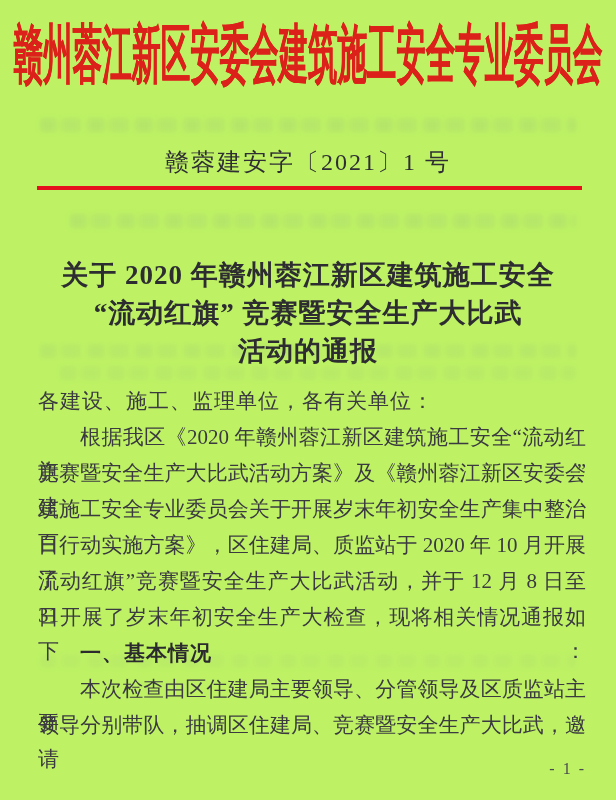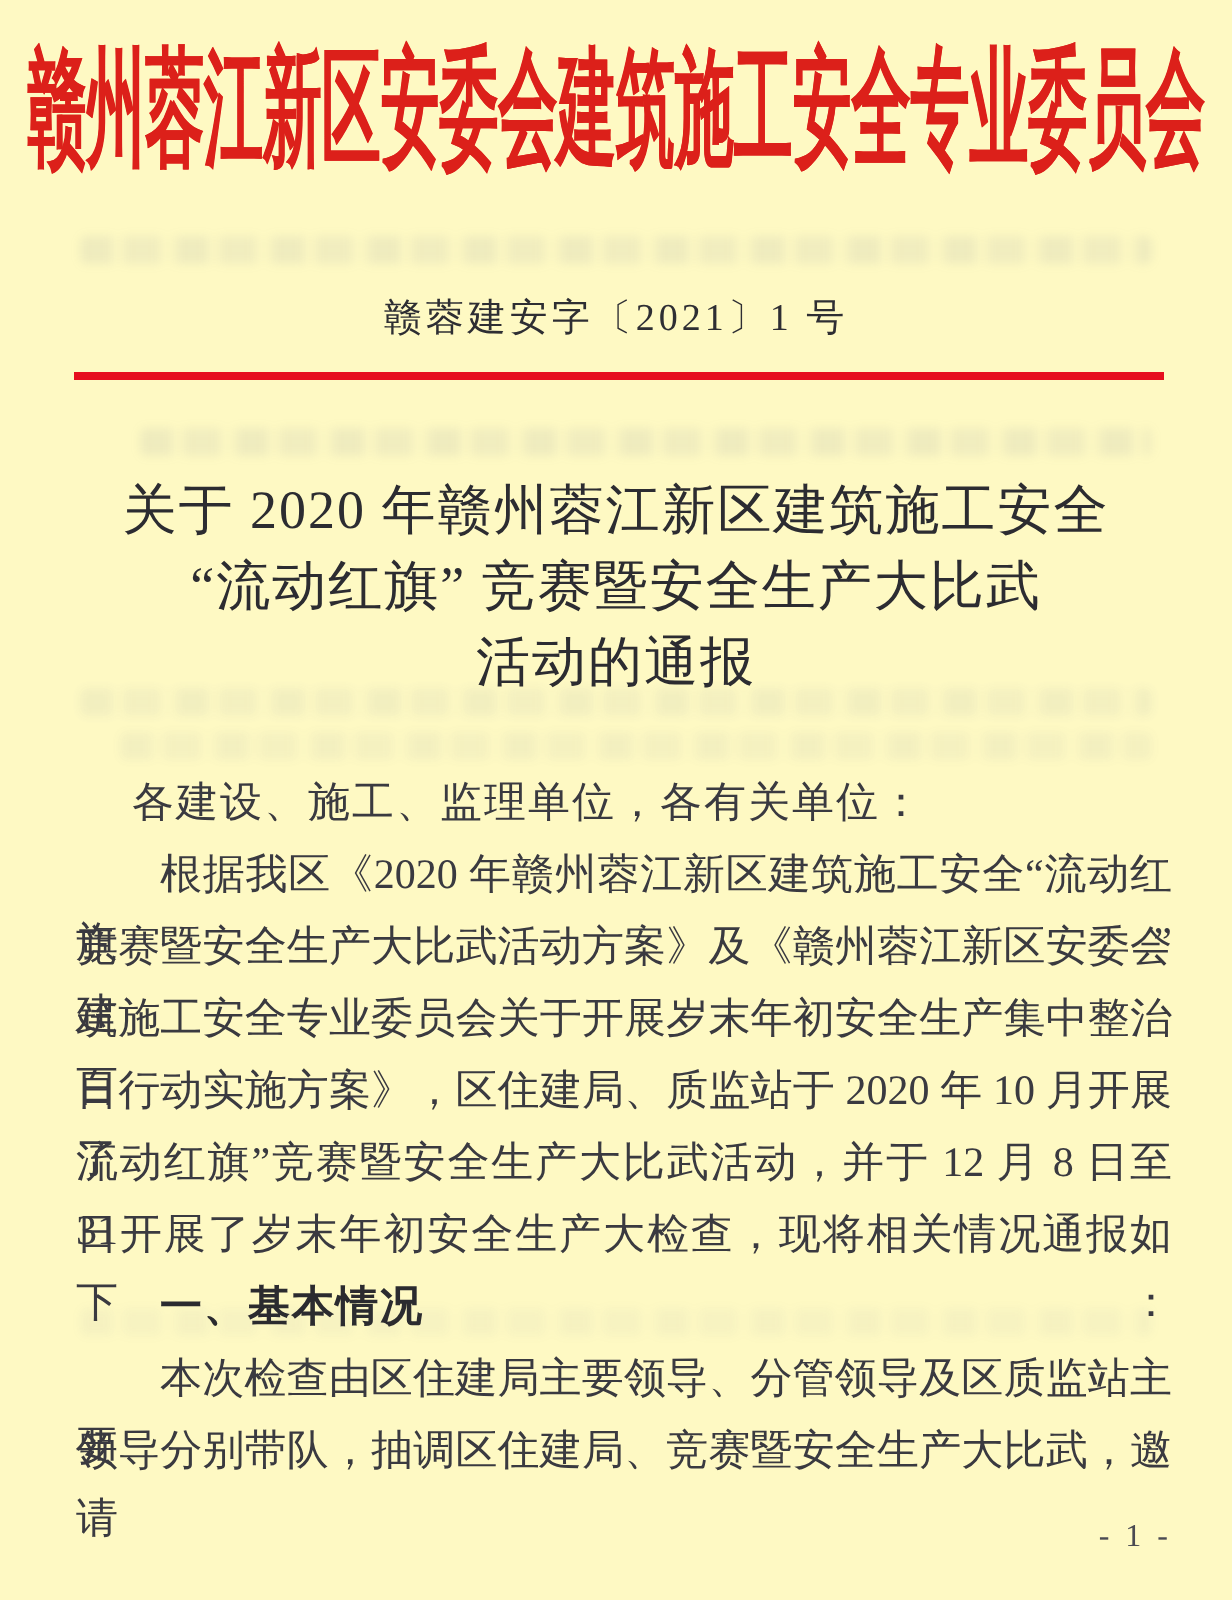--- a/index.html
+++ b/index.html
@@ -4,21 +4,21 @@
 <style>
   html, body { margin: 0; padding: 0; }
   body {
     width: 616px; height: 800px;
     font-family: "Liberation Serif", "DejaVu Serif", serif;
     background: #f6f5f2;
   }
   .page {
     position: relative;
     width: 616px; height: 800px;
-    background: #fef9c3;
+    background: #bef264;
     overflow: hidden;
   }
   
   .ghost {
     position: absolute; left: 40px; right: 40px; height: 14px;
     background: repeating-linear-gradient(90deg,
       rgba(110,125,150,0.10) 0 16px, rgba(110,125,150,0.02) 16px 22px,
       rgba(110,125,150,0.09) 22px 40px, rgba(110,125,150,0.015) 40px 48px);
     filter: blur(2.4px);
     border-radius: 3px;
@@ -39,52 +39,52 @@
     font-weight: 700;
     color: #dc201a;
     white-space: nowrap;
     transform: scaleX(0.46);
     transform-origin: center;
     text-shadow: 0.5px 0 0 #dc201a;
   }
   .doc-number {
     position: absolute; top: 146px; left: 0; right: 0;
     text-align: center;
-    font-size: 19px;
+    font-size: 24px;
     letter-spacing: 2px;
     color: #2e2e33;
   }
   .red-rule {
     position: absolute; top: 186px; left: 37px;
     width: 545px; height: 4px;
     background: #e60f1e;
   }
   .doc-title {
-    position: absolute; top: 236px; left: 0; right: 0;
+    position: absolute; top: 256px; left: 0; right: 0;
     text-align: center;
-    font-weight: 400;
+    font-weight: 700;
     font-size: 27px;
     line-height: 38px;
     color: #2c2c31;
     letter-spacing: 1px;
   }
   .body-block {
     position: absolute; top: 384px; left: 38px;
     width: 548px;
     font-size: 21px;
     color: #3a3a40;
   }
   .line { height: 36px; line-height: 34px; white-space: nowrap; }
   .just {
     white-space: normal;
     text-align: justify;
     text-align-last: justify;
   }
   .indent { text-indent: 42px; font-family: Liberation Serif, serif; }
-  .salutation { letter-spacing: 1px; margin-left: 28px; }
+  .salutation { letter-spacing: 1px; }
   .heading {
     font-family: Liberation Serif, serif;
     font-weight: 700;
     color: #2b2b2f;
     text-indent: 42px;
     letter-spacing: 1px;
   }
   .page-number {
     position: absolute; top: 760px; right: 30px;
     font-size: 16px;

